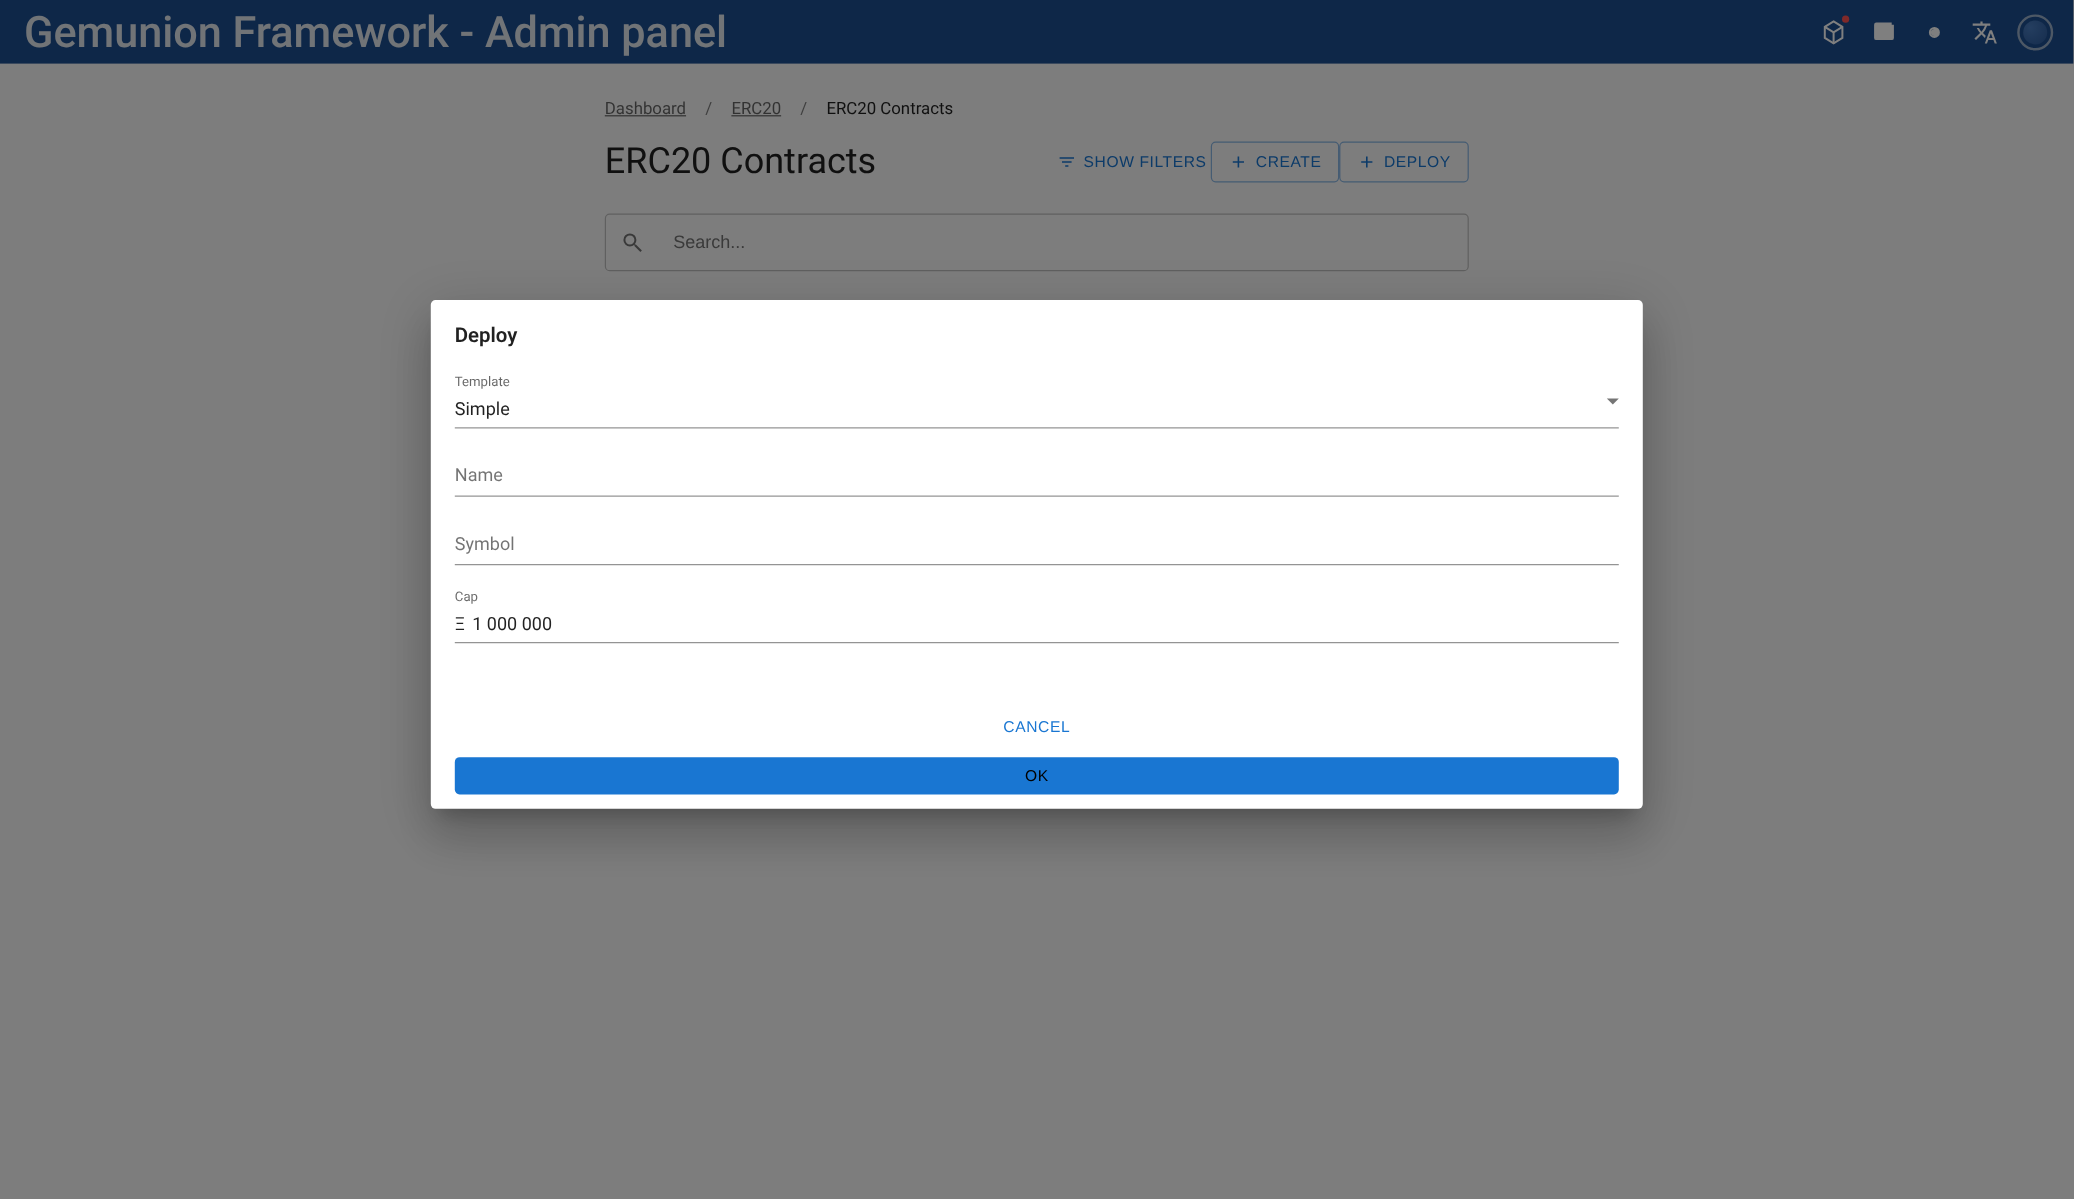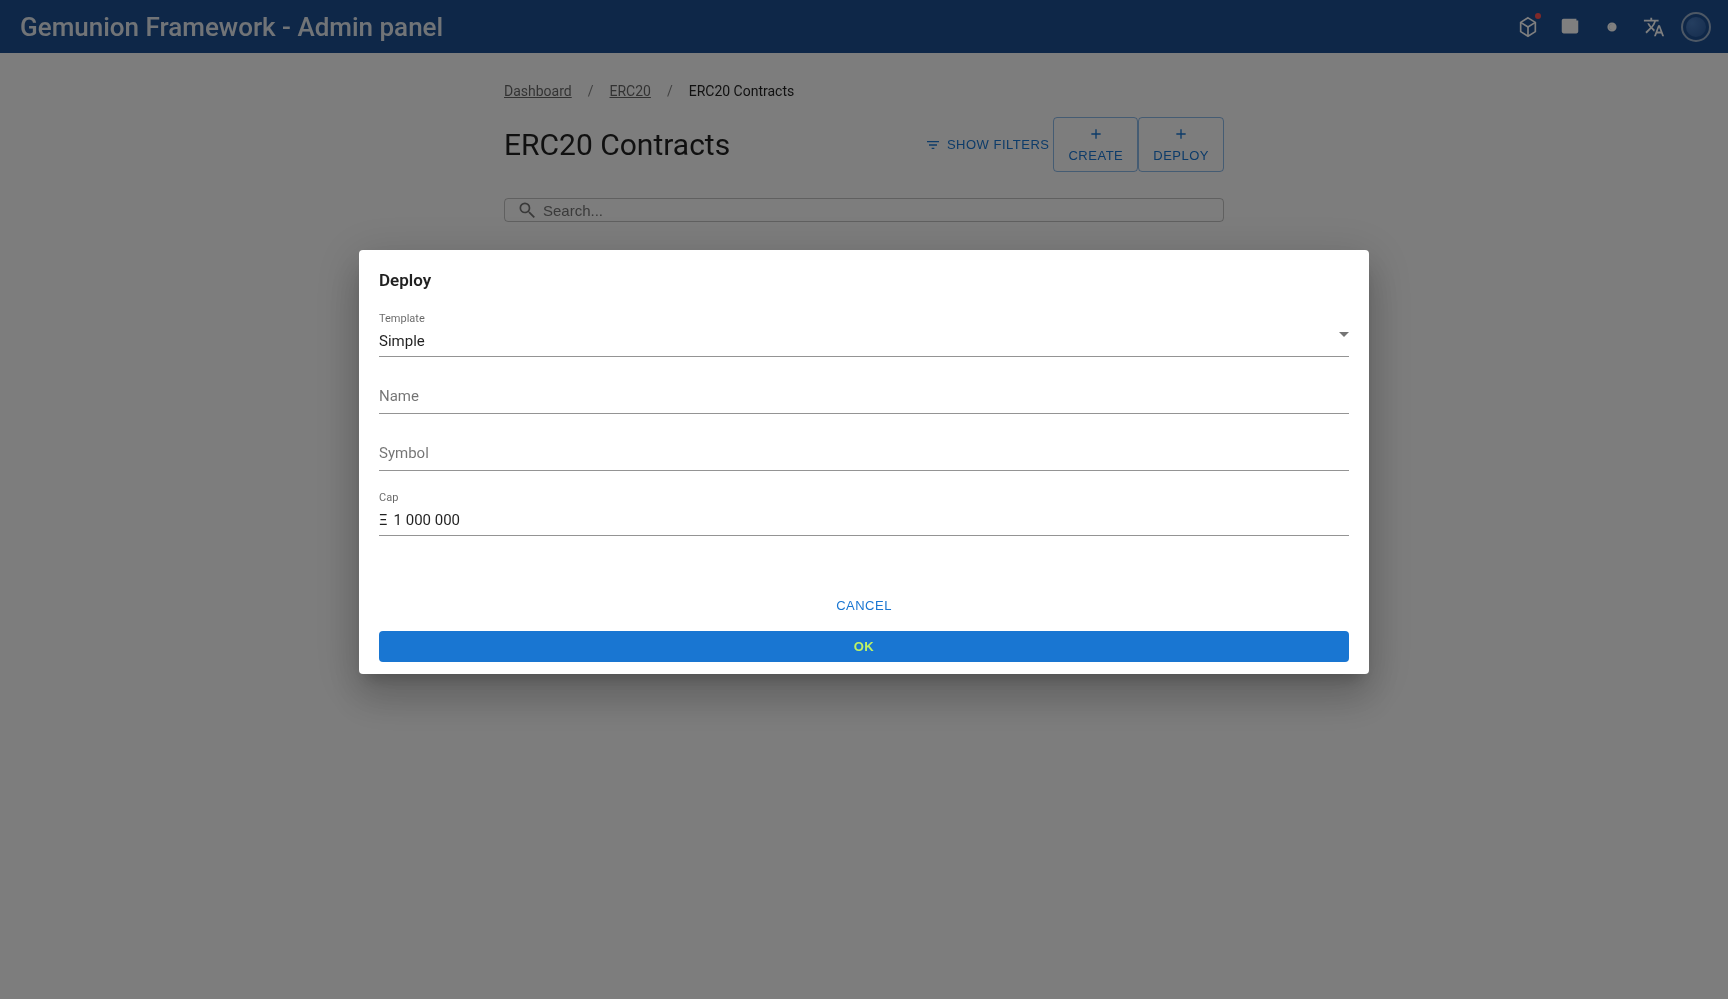--- a/index.html
+++ b/index.html
@@ -20,21 +20,21 @@
   .appbar {
     height: 53px;
     background: #1d4f91;
     display: flex;
     align-items: center;
     padding: 0 16px 0 20px;
     color: #fff;
     justify-content: space-between;
   }
   .appbar-title {
-    font-size: 26px;
+    font-size: 36px;
     font-weight: 500;
     color: #e3e8ef;
   }
   .appbar-icons {
     display: flex;
     align-items: center;
     gap: 10px;
   }
   .icon-btn {
     width: 32px;
@@ -132,32 +132,31 @@
     color: #1976d2;
     font-size: 13px;
     font-weight: 500;
     letter-spacing: 0.5px;
     border-radius: 4px;
     padding: 8px 14px;
     display: flex;
     align-items: center;
     gap: 6px;
     cursor: pointer;
-    flex-direction: column;
   }
   .out-btn svg, .text-btn svg { width: 16px; height: 16px; }
 
   .search-box {
     border: 1px solid rgba(0,0,0,0.23);
     border-radius: 4px;
-    height: 24px;
+    height: 48px;
     display: flex;
     align-items: center;
     padding: 0 12px;
-    gap: 6px;
+    gap: 24px;
   }
   .search-box svg { width: 20px; height: 20px; color: rgba(0,0,0,0.54); }
   .search-input {
     border: none;
     outline: none;
     flex: 1;
     font-size: 15px;
     background: transparent;
     color: rgba(0,0,0,0.87);
   }
@@ -244,22 +243,21 @@
     padding: 8px 14px;
     border-radius: 4px;
     cursor: pointer;
   }
   .dlg-cancel {
     background: transparent;
     color: #1976d2;
   }
   .dlg-ok {
     background: #1976d2;
-    color: #bef264;
-    font-weight: bold;
+    color: #000000;
   }
 </style>
 </head>
 <body>
 
 <div class="appbar">
   <div class="appbar-title">Gemunion Framework - Admin panel</div>
   <div class="appbar-icons">
     <button class="icon-btn">
       <svg viewBox="0 0 24 24" fill="none" stroke="currentColor" stroke-width="1.8">

